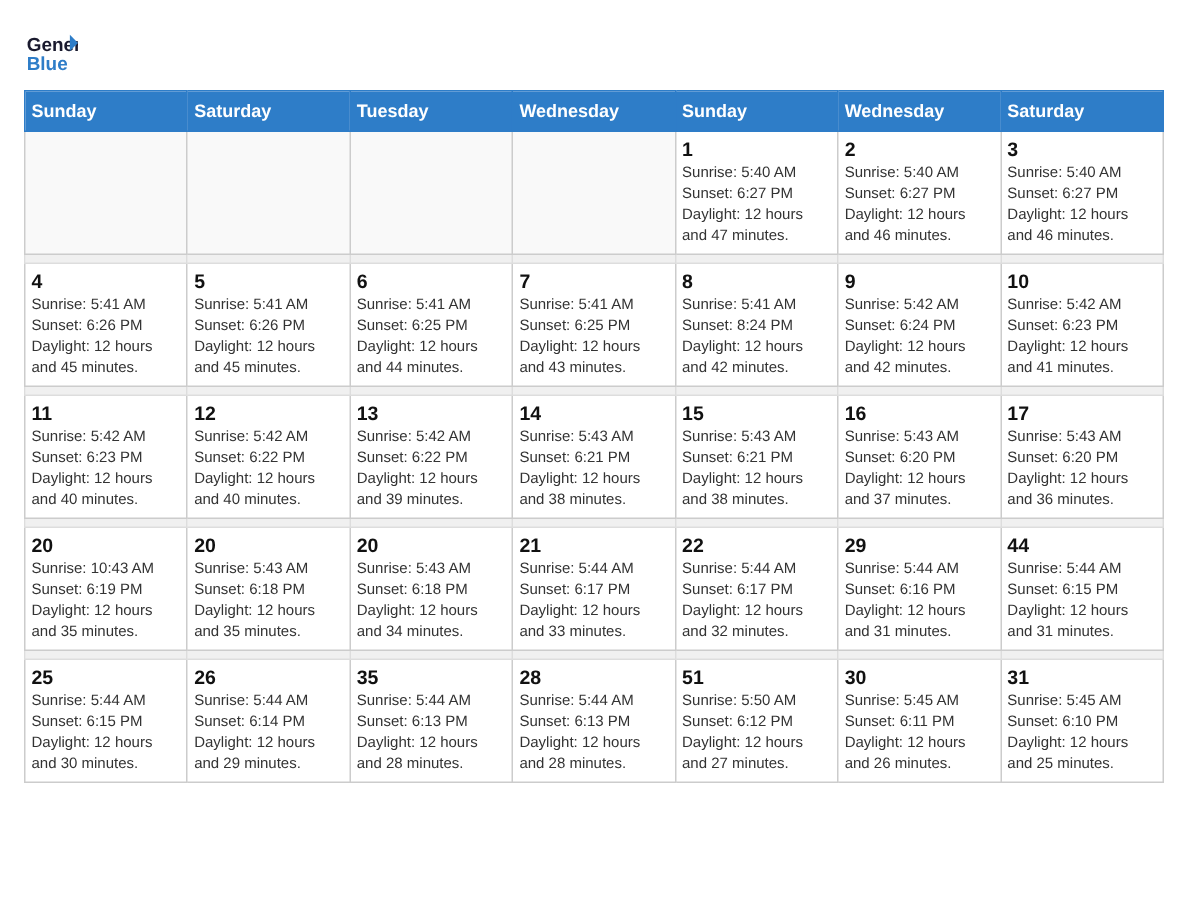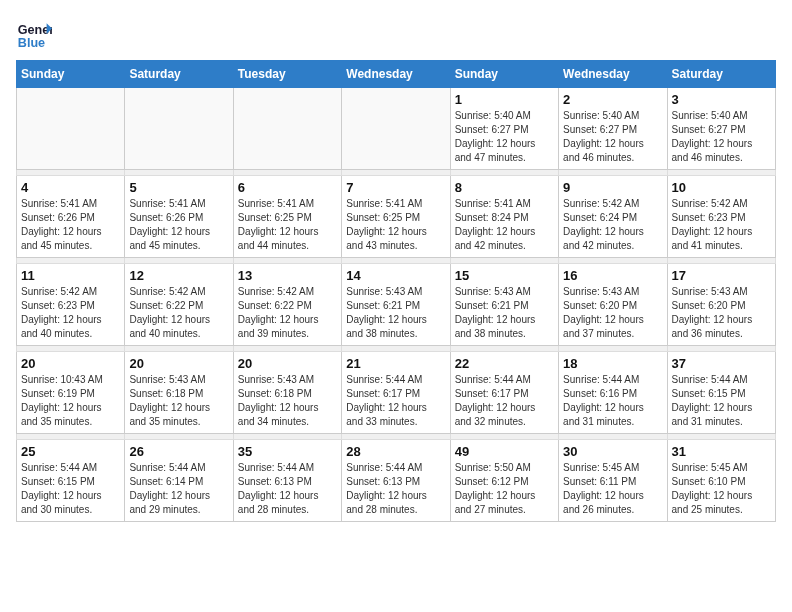--- a/index.html
+++ b/index.html
@@ -296,28 +296,28 @@
 and 33 minutes.</div>
         </td>
         <td>
           <div class="day-number">22</div>
           <div class="day-info">Sunrise: 5:44 AM
 Sunset: 6:17 PM
 Daylight: 12 hours
 and 32 minutes.</div>
         </td>
         <td>
-          <div class="day-number">18</div>
+          <div class="day-number">29</div>
           <div class="day-info">Sunrise: 5:44 AM
 Sunset: 6:16 PM
 Daylight: 12 hours
 and 31 minutes.</div>
         </td>
         <td>
-          <div class="day-number">37</div>
+          <div class="day-number">44</div>
           <div class="day-info">Sunrise: 5:44 AM
 Sunset: 6:15 PM
 Daylight: 12 hours
 and 31 minutes.</div>
         </td>
       </tr>
       <tr class="row-separator">
         <td></td>
         <td></td>
         <td></td>
@@ -349,21 +349,21 @@
 and 28 minutes.</div>
         </td>
         <td>
           <div class="day-number">28</div>
           <div class="day-info">Sunrise: 5:44 AM
 Sunset: 6:13 PM
 Daylight: 12 hours
 and 28 minutes.</div>
         </td>
         <td>
-          <div class="day-number">49</div>
+          <div class="day-number">51</div>
           <div class="day-info">Sunrise: 5:50 AM
 Sunset: 6:12 PM
 Daylight: 12 hours
 and 27 minutes.</div>
         </td>
         <td>
           <div class="day-number">30</div>
           <div class="day-info">Sunrise: 5:45 AM
 Sunset: 6:11 PM
 Daylight: 12 hours

